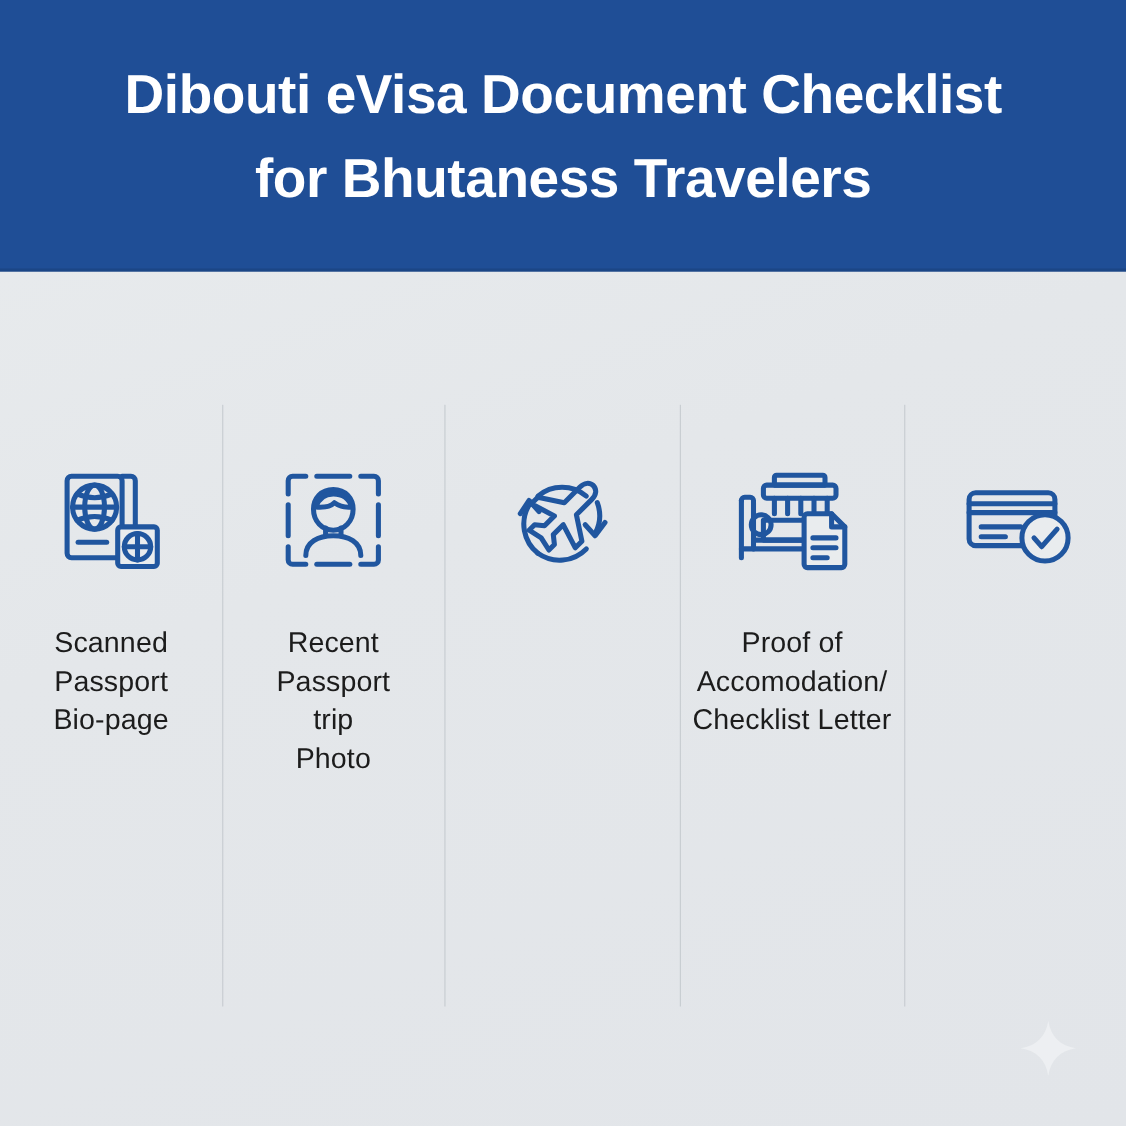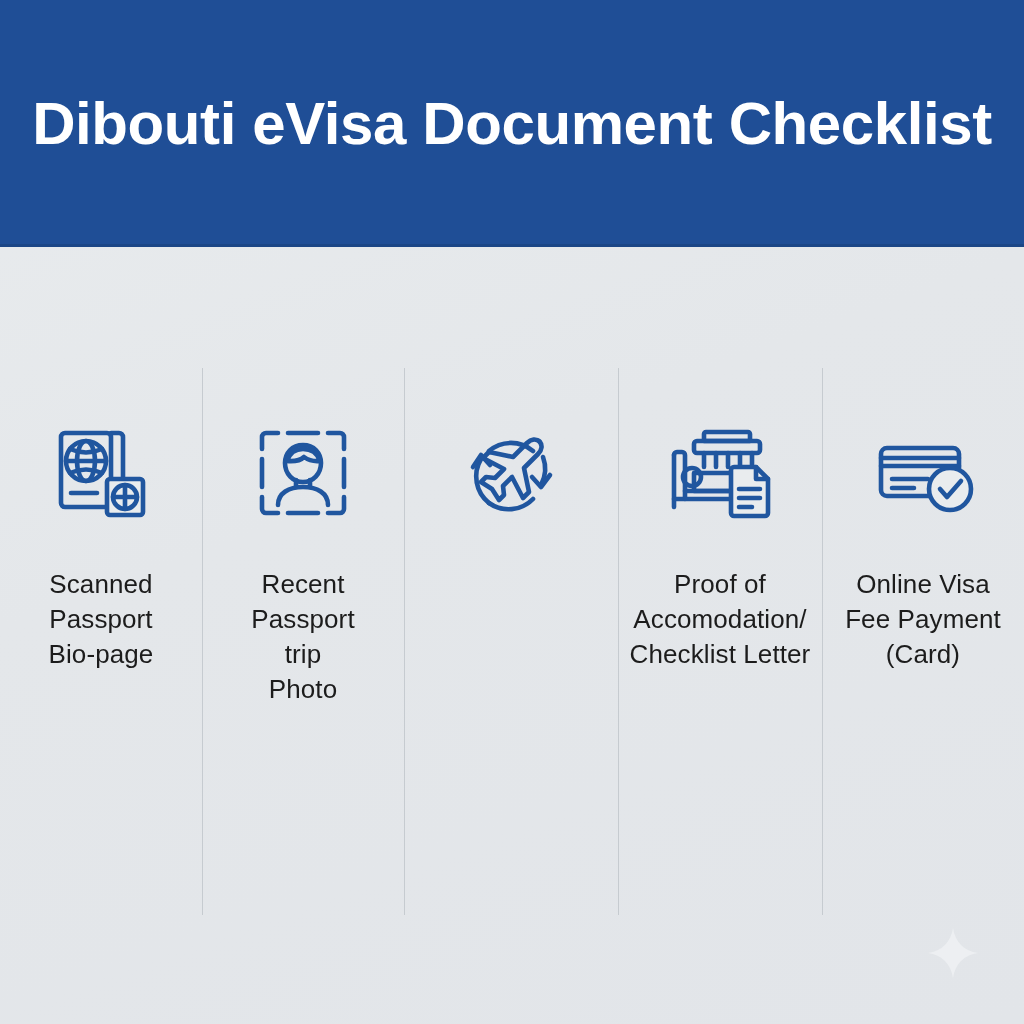--- a/index.html
+++ b/index.html
@@ -43,21 +43,21 @@
     left: 0;
     bottom: 0;
     width: 100%;
     height: 3px;
     background: rgba(0,0,0,0.10);
   }
 
   .title-line {
     color: #ffffff;
     font-weight: 700;
-    font-size: 60px;
+    font-size: 50px;
     line-height: 1.52;
     letter-spacing: -0.4px;
     text-align: center;
     white-space: nowrap;
   }
 
   
   .columns {
     position: absolute;
     top: 368px;
@@ -132,20 +132,21 @@
     pointer-events: none;
   }
 </style>
 </head>
 <body>
 
 <div id="infographic">
 
   <div class="header-band">
     <div class="title-line">Dibouti eVisa Document Checklist</div>
+    <div class="title-line">for Bhutaness Travelers</div>
   </div>
 
   <div class="columns">
 
     <div class="column col-0">
       <div class="icon-box">
         <svg width="104" height="96" viewBox="0 0 104 96" fill="none" stroke="#20569f" stroke-width="4.6" stroke-linecap="round" stroke-linejoin="round">
 
           <path d="M62 8 H70 a4 4 0 0 1 4 4 V62"></path>
 
@@ -250,23 +251,20 @@
           <path d="M11 22 a6 6 0 0 1 6 -6 H83 a6 6 0 0 1 6 6 V58 a6 6 0 0 1 -6 6 H17 a6 6 0 0 1 -6 -6 Z"></path>
 
           <path d="M11 26 H89 M11 34 H89"></path>
 
           <path d="M22 47 H58 M22 56 H44"></path>
 
           <circle cx="80" cy="57" r="21" fill="#e9ecee"></circle>
           <path d="M70 57 l7 8 l14 -16"></path>
         </svg>
       </div>
-      <div class="label">Online Visa
-Fee Payment
-(Card)</div>
     </div>
 
   </div>
 
   <svg class="sparkle" viewBox="0 0 54 54">
     <path d="M27 2 C29 16 38 25 52 27 C38 29 29 38 27 52 C25 38 16 29 2 27 C16 25 25 16 27 2 Z" fill="#f1f3f5"></path>
   </svg>
 
 </div>
 

